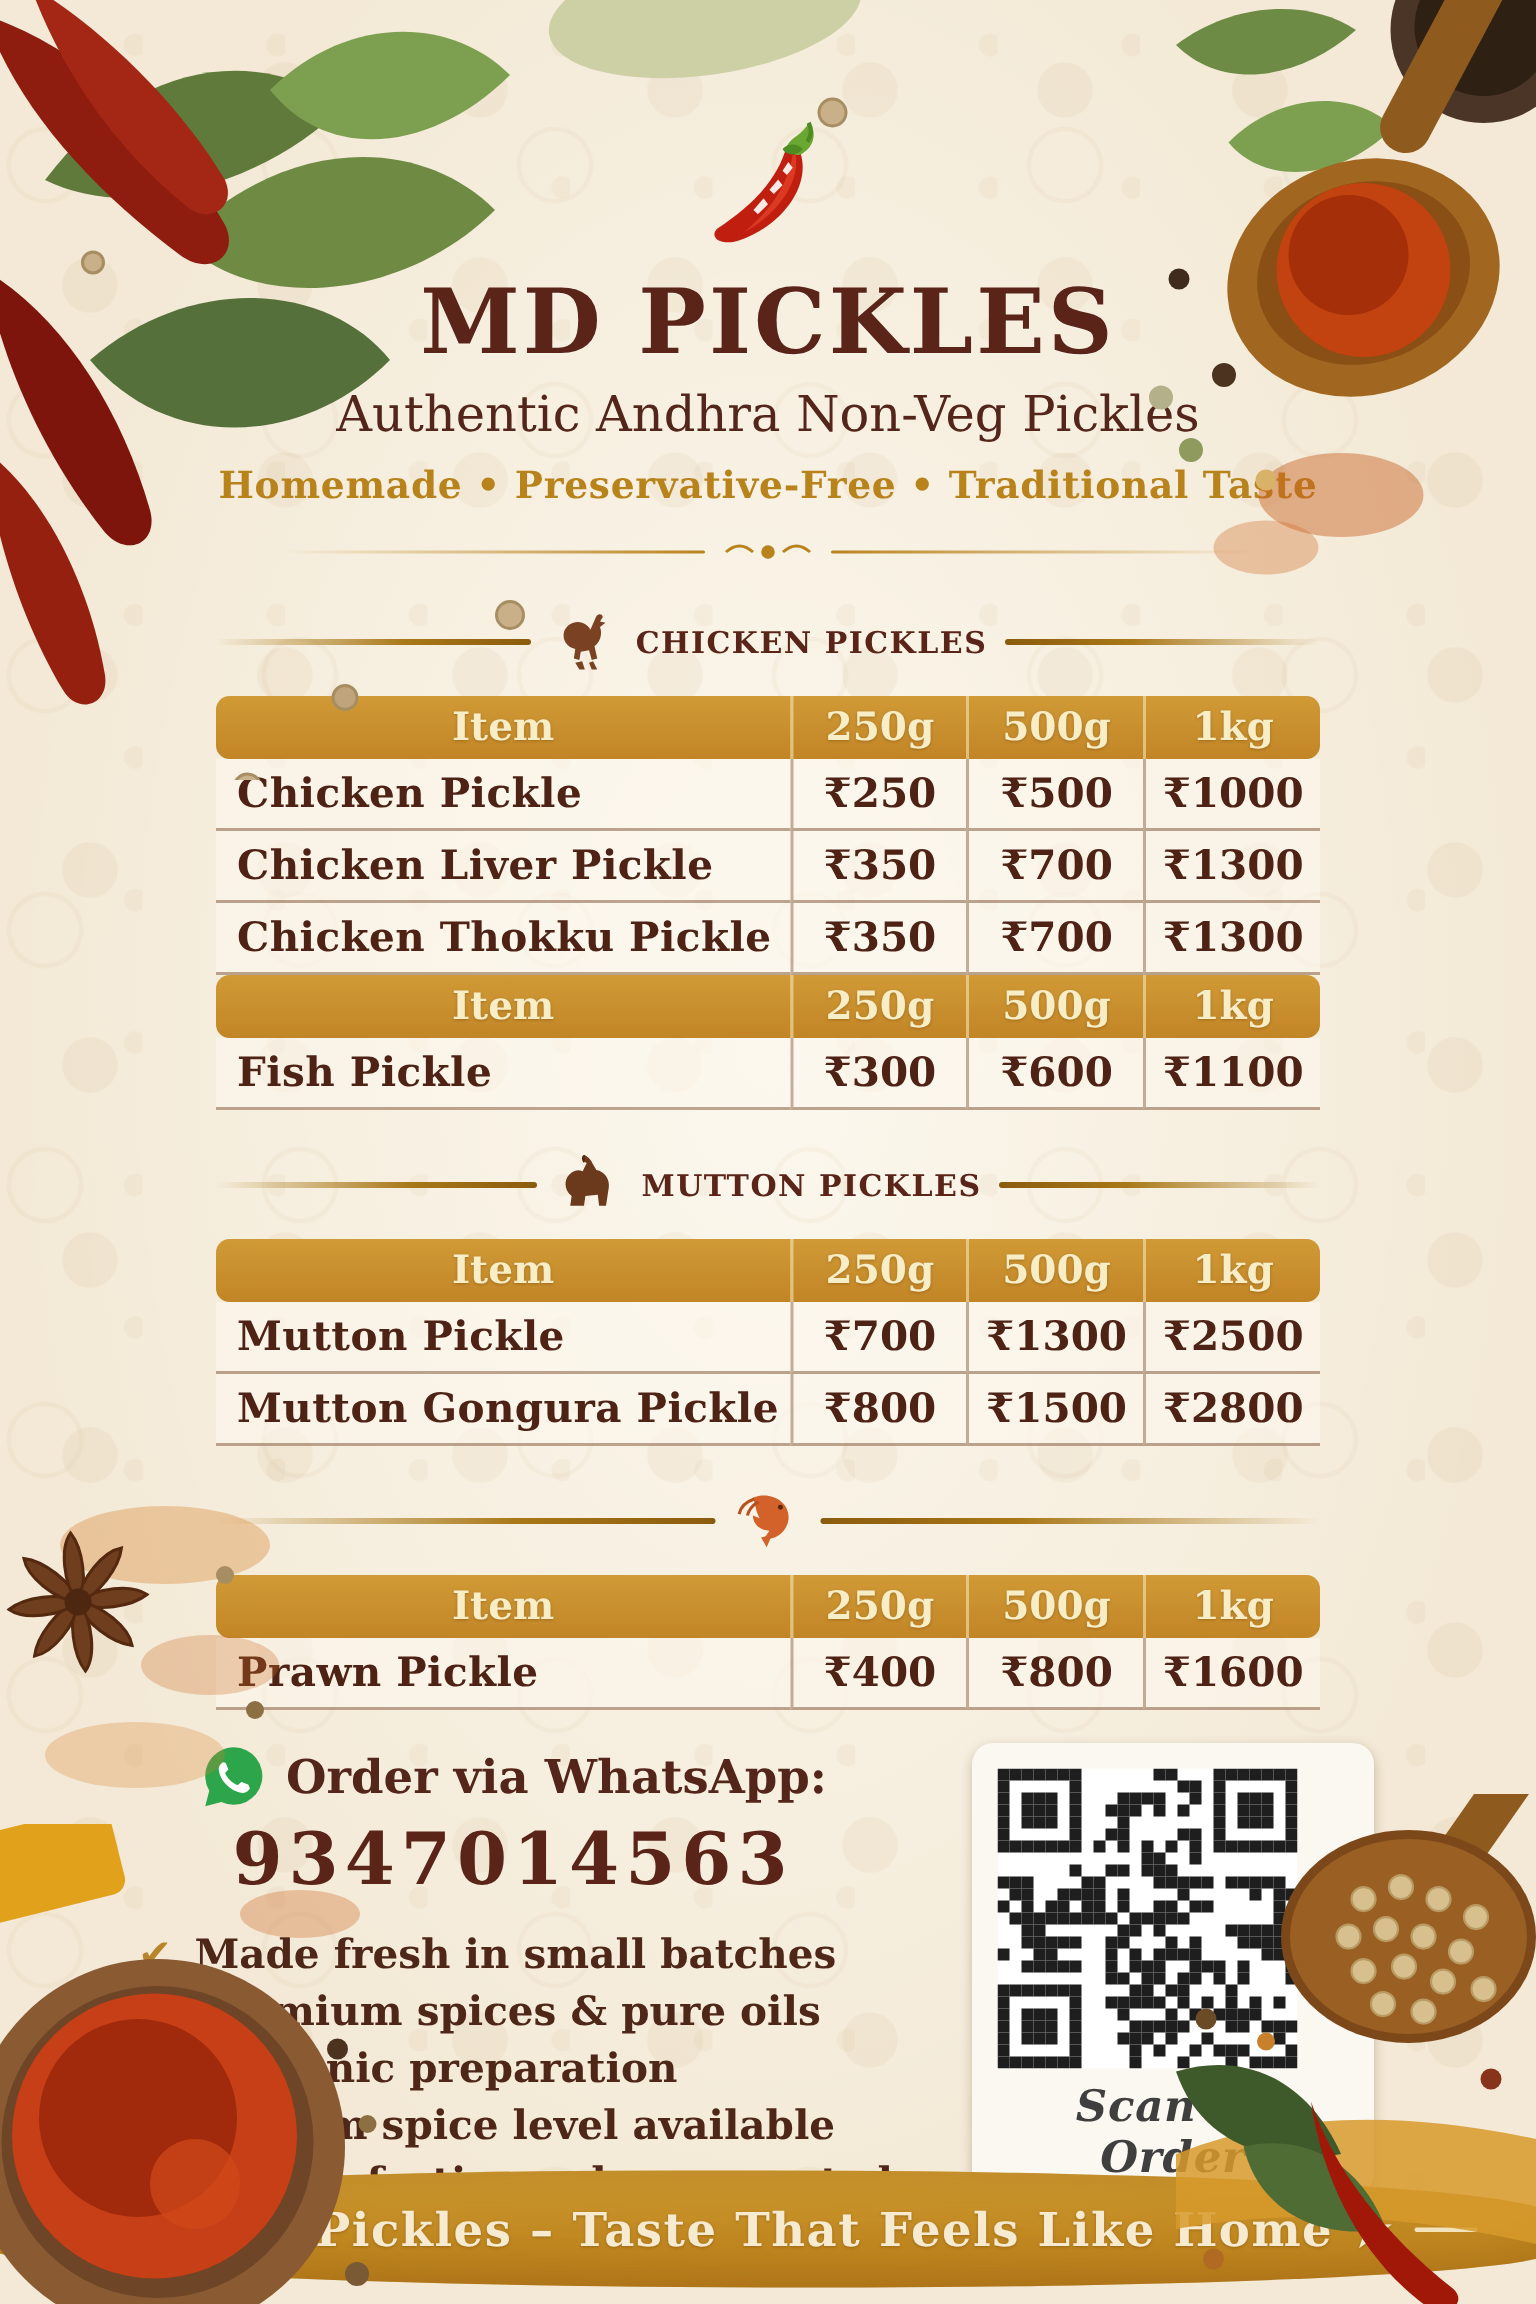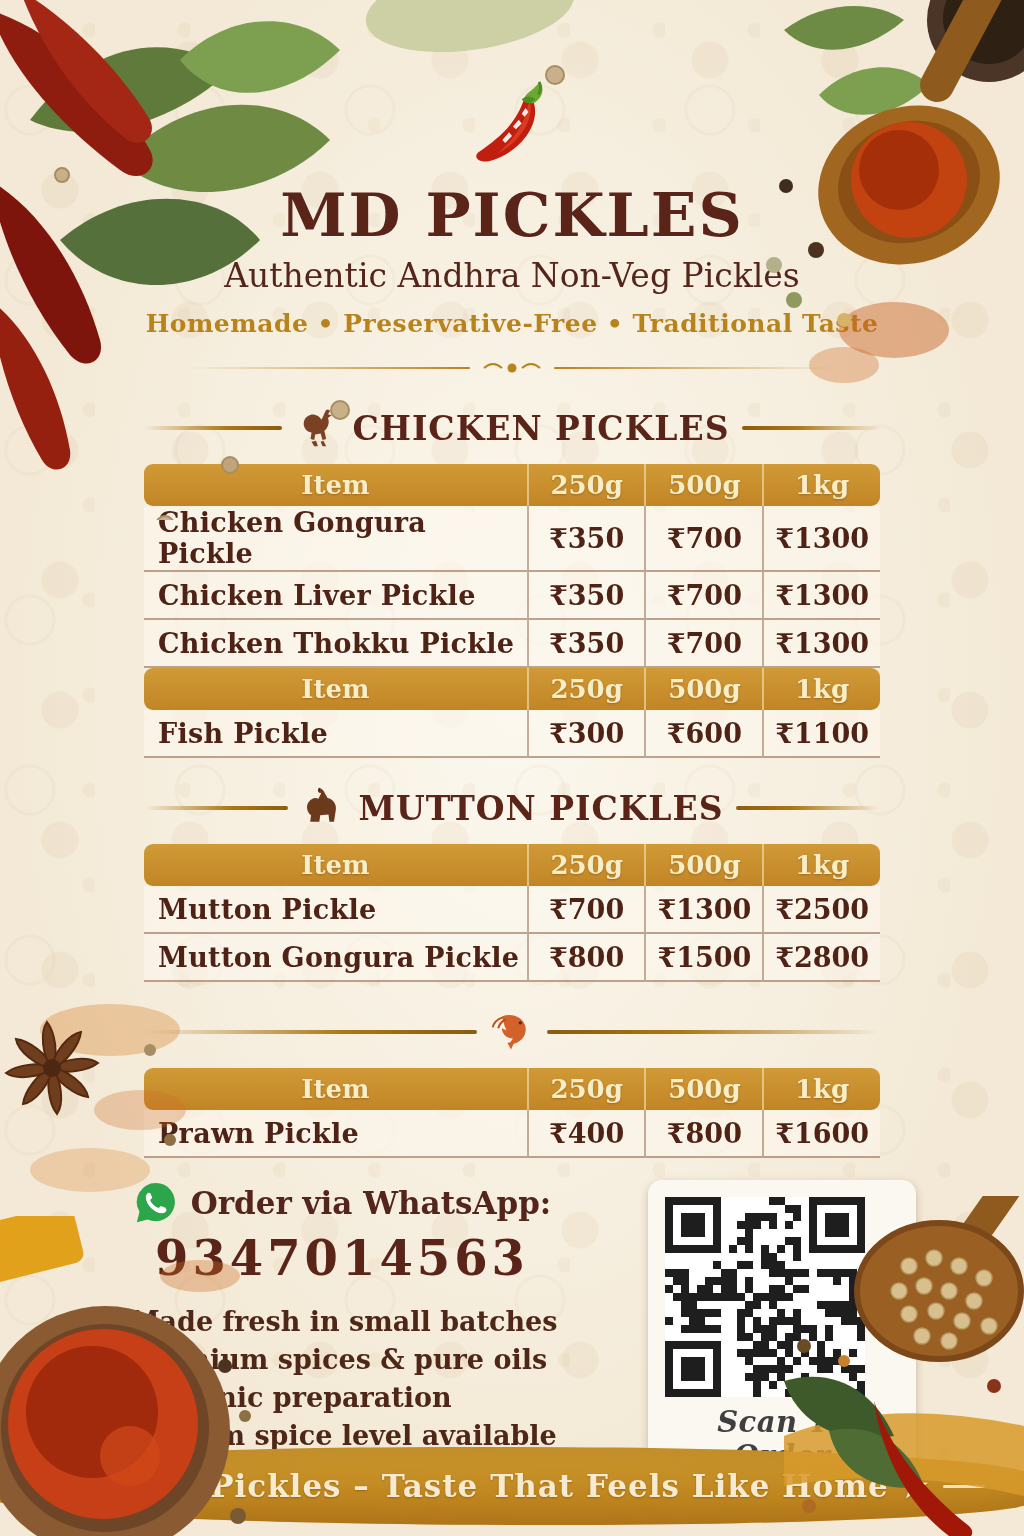--- a/index.html
+++ b/index.html
@@ -30,21 +30,21 @@
   .divider .dline.r{background:linear-gradient(to left, rgba(185,131,28,0), #b9831c);}
 
   
   .sections{width:736px;margin:6px auto 0;}
   .sec-head{display:flex;align-items:center;gap:12px;margin:27px 0 13px;}
   .sec-line{flex:1;height:4px;border-radius:3px;}
   .sec-line.left{background:linear-gradient(to right, rgba(165,113,20,0), #a97817 60%, #8a5c0e);}
   .sec-line.right{background:linear-gradient(to left, rgba(165,113,20,0), #a97817 60%, #8a5c0e);}
   .sec-icon{width:46px;height:46px;display:flex;align-items:center;justify-content:center;}
   .sec-icon svg{width:44px;height:44px;}
-  .sec-title{margin:0;font-size:33px;font-weight:bold;color:#5b2418;letter-spacing:1px;white-space:nowrap;}
+  .sec-title{margin:0;font-size:20px;font-weight:bold;color:#5b2418;letter-spacing:1px;white-space:nowrap;}
   table.price-table{width:100%;border-collapse:separate;border-spacing:0;}
   table.price-table col.c-item{width:52%;}
   table.price-table col.c-p{width:16%;}
   table.price-table thead th{
     background:linear-gradient(#d09a36,#c28526);color:#f7edc6;
     font-size:26px;font-weight:bold;height:40px;text-shadow:0 1px 2px rgba(90,50,0,.35);
   }
   table.price-table thead th:first-child{border-radius:9px 0 0 9px;}
   table.price-table thead th:last-child{border-radius:0 9px 9px 0;}
   table.price-table thead th + th{border-left:2px solid rgba(247,237,198,.55);}
@@ -240,27 +240,27 @@
             </colgroup>
       <thead>
               <tr>
                 <th>Item</th>
                 <th>250g</th>
                 <th>500g</th>
                 <th>1kg</th>
               </tr>
             </thead>
       <tbody>
-
   <tr>
-    <td class="item">Chicken Gongura Pickle</td>
-    <td class="price">₹350</td>
-    <td class="price">₹700</td>
-    <td class="price">₹1300</td>
+    <td class="item">Chicken Pickle</td>
+    <td class="price">₹250</td>
+    <td class="price">₹500</td>
+    <td class="price">₹1000</td>
   </tr>
+
 
   <tr>
     <td class="item">Chicken Liver Pickle</td>
     <td class="price">₹350</td>
     <td class="price">₹700</td>
     <td class="price">₹1300</td>
   </tr>
 
   <tr>
     <td class="item">Chicken Thokku Pickle</td>

